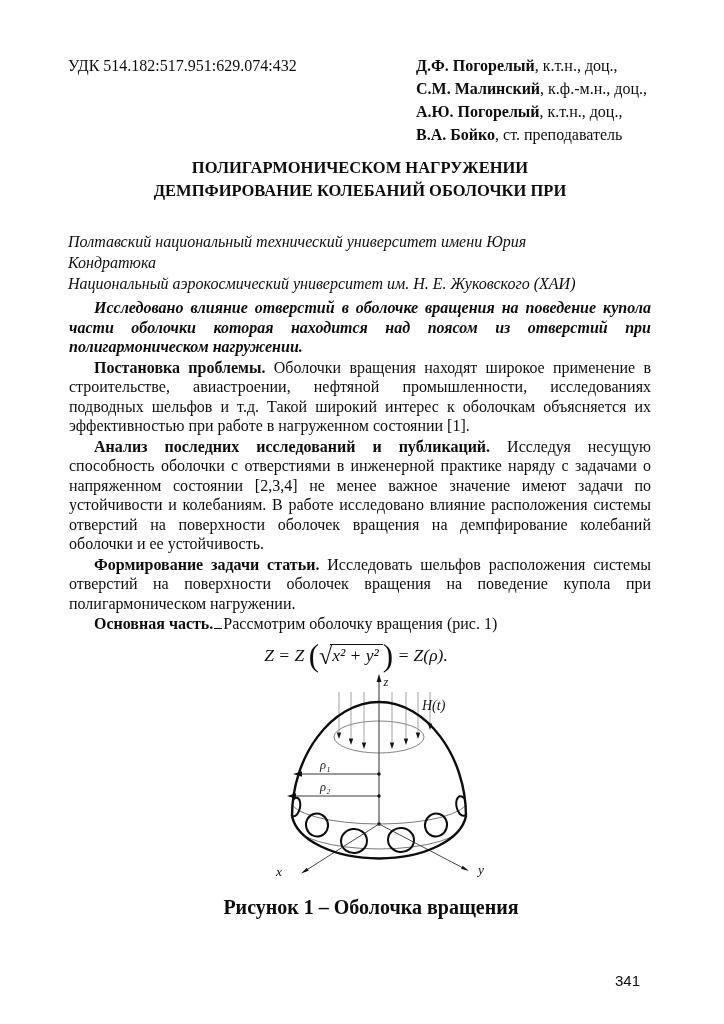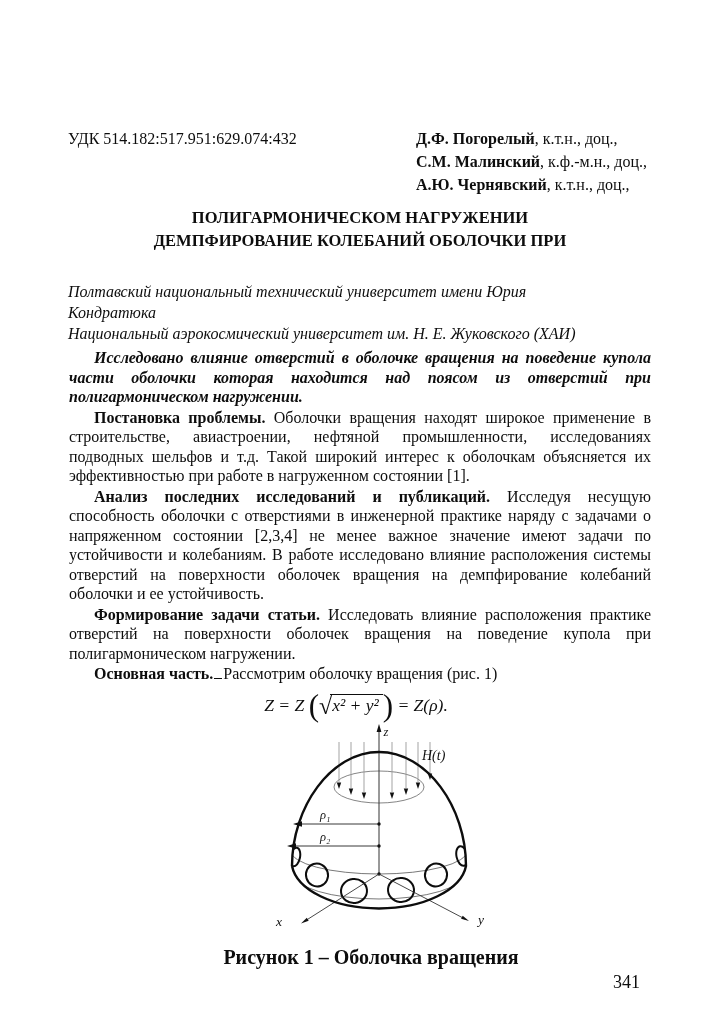--- a/index.html
+++ b/index.html
@@ -8,21 +8,21 @@
     width:724px; height:1024px;
     background:#ffffff;
     font-family:"Liberation Serif","DejaVu Serif",serif;
     color:#0d0d0d;
     overflow:hidden;
     margin:0 auto;
   }
   .content { position:absolute; left:68px; top:0; width:584px; }
 
   
-  .hdr { display:flex; padding-top:81px;margin-top:46px; }
+  .hdr { display:flex; padding-top:54px; }
   .udc { font-size:16px; line-height:23px; white-space:nowrap; }
   .authors { margin-left:auto; width:236px; font-size:16px; line-height:23px; }
   .authors .a-line { white-space:nowrap; }
   .authors b { font-weight:bold; }
 
   
   .title { margin-top:10px; text-align:center; font-weight:bold; font-size:16.5px; line-height:23px; }
 
   
   .affils { margin-top:29px; font-style:italic; font-size:16px; line-height:21px; }
@@ -38,55 +38,56 @@
   .formula { margin-top:3px; text-align:center; font-style:italic; font-size:17.5px; height:36px; line-height:36px; transform:translateX(-4px); }
   .bparen { font-style:normal; font-size:31px; vertical-align:-5px; font-weight:400; }
   .radical { font-style:normal; font-size:24px; vertical-align:-3px; margin-right:-2px; }
   .rad { border-top:1.4px solid #0d0d0d; padding:0 4px 0 2px; }
 
   
   .figure { margin-top:0; text-align:center; }
   .figure svg { display:block; margin:0 auto; transform:translateX(21px); }
   .caption { text-align:center; font-weight:bold; font-size:20px; margin-top:15px; transform:translateX(11px); }
 
-  .pagenum { position:absolute; right:84px; top:972px; font-size:18px; font-family:Liberation Serif, serif; }
+  .pagenum { position:absolute; right:84px; top:972px; font-size:15px; font-family:Liberation Sans, sans-serif; }
 
   svg text { font-family:"Liberation Serif","DejaVu Serif",serif; font-style:italic; fill:#111; }
 </style>
 </head>
 <body>
 
 <div class="page">
   <div class="content">
 
     <div class="hdr">
       <div class="udc">УДК 514.182:517.951:629.074:432</div>
       <div class="authors">
         <div class="a-line"><b>Д.Ф. Погорелый</b><span>, к.т.н., доц.,</span></div>
         <div class="a-line"><b>С.М. Малинский</b><span>, к.ф.-м.н., доц.,</span></div>
-        <div class="a-line"><b>А.Ю. Чернявский</b><span>, к.т.н., доц.,</span></div>
+        <div class="a-line"><b>А.Ю. Погорелый</b><span>, к.т.н., доц.,</span></div>
+        <div class="a-line"><b>В.А. Бойко</b><span>, ст. преподаватель</span></div>
       </div>
     </div>
 
     <div class="title">
       <div>ПОЛИГАРМОНИЧЕСКОМ НАГРУЖЕНИИ</div>
       <div>ДЕМПФИРОВАНИЕ КОЛЕБАНИЙ ОБОЛОЧКИ ПРИ</div>
     </div>
 
     <div class="affils">
       <div>Полтавский национальный технический университет имени Юрия</div>
       <div>Кондратюка</div>
       <div>Национальный аэрокосмический университет им. Н. Е. Жуковского (ХАИ)</div>
     </div>
 
     <div class="body-text">
       <p class="abstract">Исследовано влияние отверстий в оболочке вращения на поведение купола части оболочки которая находится над поясом из отверстий при полигармоническом нагружении.</p>
       <p><b class="lead">Постановка проблемы.</b> <span>Оболочки вращения находят широкое применение в строительстве, авиастроении, нефтяной промышленности, исследованиях подводных шельфов и т.д. Такой широкий интерес к оболочкам объясняется их эффективностью при работе в нагруженном состоянии [1].</span></p>
       <p><b class="lead">Анализ последних исследований и публикаций.</b> <span>Исследуя несущую способность оболочки с отверстиями в инженерной практике наряду с задачами о напряженном состоянии [2,3,4] не менее важное значение имеют задачи по устойчивости и колебаниям. В работе исследовано влияние расположения системы отверстий на поверхности оболочек вращения на демпфирование колебаний оболочки и ее устойчивость.</span></p>
-      <p><b class="lead">Формирование задачи статьи.</b> <span>Исследовать влияние расположения практике отверстий на поверхности оболочек вращения на поведение купола при полигармоническом нагружении.</span></p>
+      <p><b class="lead">Формирование задачи статьи.</b> <span>Исследовать шельфов расположения системы отверстий на поверхности оболочек вращения на поведение купола при полигармоническом нагружении.</span></p>
       <p><b class="lead">Основная часть.</b><span class="uspace"></span><span>Рассмотрим оболочку вращения (рис. 1)</span></p>
     </div>
 
     <div class="formula"><span>Z = Z</span> <span class="bparen">(</span><span class="radical">√</span><span class="rad">x² + y²</span><span class="bparen">)</span> <span>= Z(ρ).</span></div>
 
     <div class="figure">
       <svg width="235" height="208" viewBox="0 0 235 208">
         <defs>
           <clipPath id="domeclip">
             <path d="M 28,143 C 28,84 67,29 115,29 C 163,29 202,84 202,143 A 87.5 47.5 0 0 1 28,143 Z"></path>

